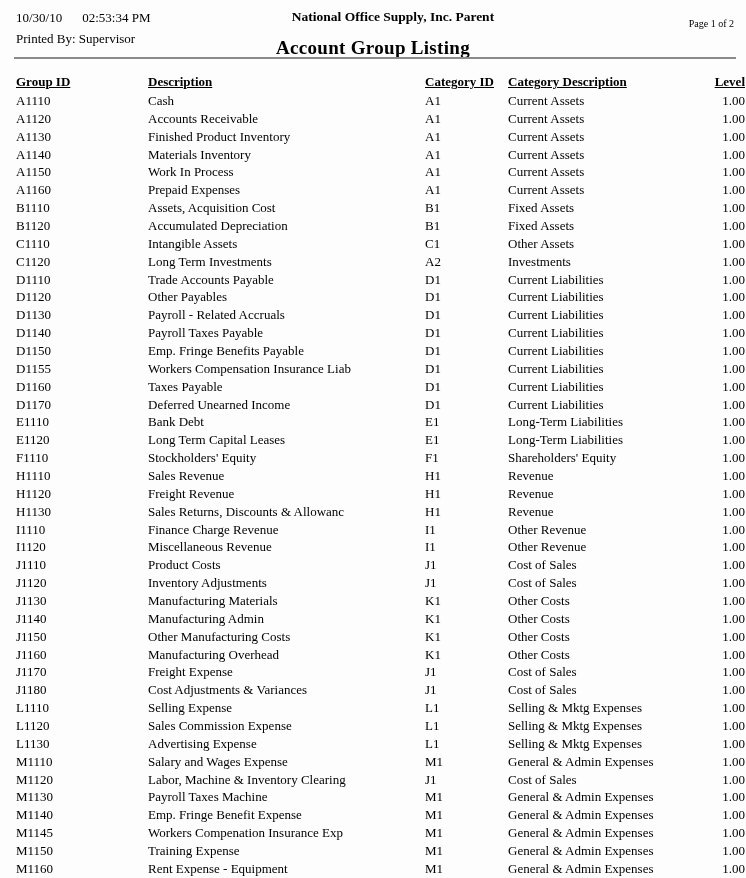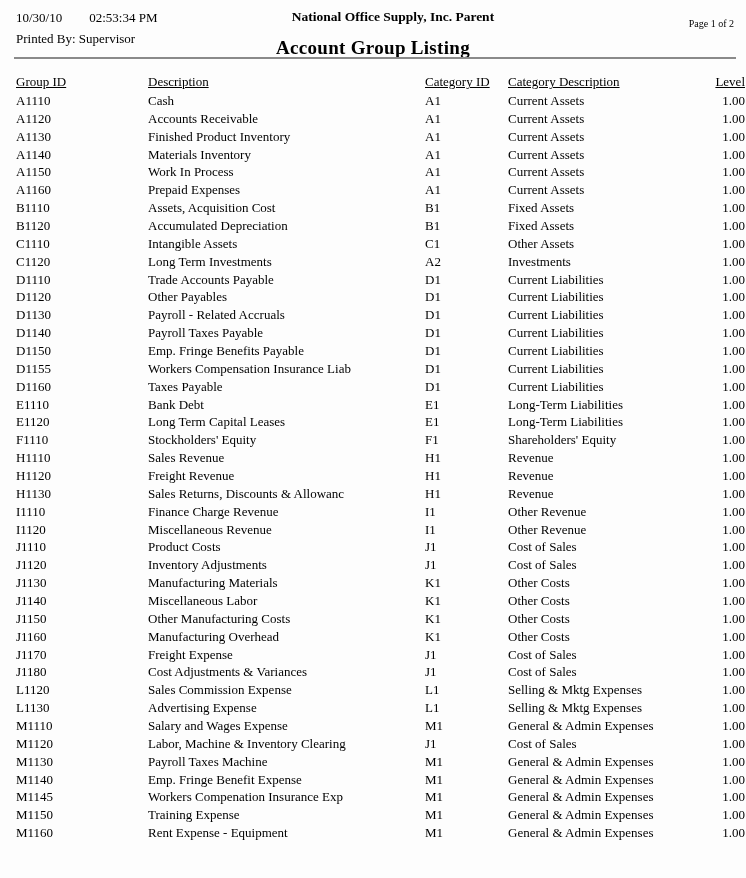--- a/index.html
+++ b/index.html
@@ -8,41 +8,41 @@
     background:#fdfdfd;
     color:#000;
     font-family:"Liberation Serif", "DejaVu Serif", serif;
     overflow:hidden;
   }
   .page { position:relative; width:746px; height:878px; }
 
   
   .report-header { position:absolute; top:0; left:0; right:0; height:72px; }
   .hdr-left { position:absolute; left:16px; top:10px; font-size:13px; }
-  .hdr-left .line1 span.date { display:inline-block; margin-right:27px; }
+  .hdr-left .line1 span.date { display:inline-block; margin-right:20px; }
   .hdr-left .line2 { margin-top:5px; }
   .hdr-center { position:absolute; left:0; right:0; top:9px; text-align:center; }
   .company { font-weight:bold; font-size:13.5px;padding-left:40px; }
   .title { font-weight:bold; font-size:19px; margin-top:12px; letter-spacing:0.3px; }
   .hdr-right { position:absolute; right:12px; top:18px; font-size:10px; }
   .rule { position:absolute; top:57px; left:14px; right:10px; height:2px; background:#8a8a8a; }
 
   
   table.listing {
     position:absolute; top:72px; left:0;
     width:746px; border-collapse:collapse; table-layout:fixed;
     font-size:13px;
   }
   table.listing col.c-groupid   { width:148px; }
   table.listing col.c-desc      { width:277px; }
   table.listing col.c-catid     { width:83px;  }
   table.listing col.c-catdesc   { width:190px; }
   table.listing col.c-level     { width:48px;  }
   table.listing th {
-    font-weight:normal; text-decoration:underline; text-align:left;
+    font-weight:bold; text-decoration:underline; text-align:left;
     height:20px; padding:0; vertical-align:middle; white-space:nowrap;
   }
   table.listing td {
     height:17.86px; padding:0; vertical-align:middle;
     white-space:nowrap; overflow:hidden;
   }
   table.listing th:first-child, table.listing td:first-child { padding-left:16px; }
   table.listing th.level, table.listing td.level { text-align:right; padding-right:1px; }
 </style>
 </head>
@@ -196,20 +196,27 @@
           <td class="level">1.00</td>
         </tr>
         <tr>
           <td>D1160</td>
           <td>Taxes Payable</td>
           <td>D1</td>
           <td>Current Liabilities</td>
           <td class="level">1.00</td>
         </tr>
         <tr>
+          <td>D1170</td>
+          <td>Deferred Unearned Income</td>
+          <td>D1</td>
+          <td>Current Liabilities</td>
+          <td class="level">1.00</td>
+        </tr>
+        <tr>
           <td>E1110</td>
           <td>Bank Debt</td>
           <td>E1</td>
           <td>Long-Term Liabilities</td>
           <td class="level">1.00</td>
         </tr>
         <tr>
           <td>E1120</td>
           <td>Long Term Capital Leases</td>
           <td>E1</td>
@@ -274,21 +281,21 @@
         </tr>
         <tr>
           <td>J1130</td>
           <td>Manufacturing Materials</td>
           <td>K1</td>
           <td>Other Costs</td>
           <td class="level">1.00</td>
         </tr>
         <tr>
           <td>J1140</td>
-          <td>Miscellaneous Labor</td>
+          <td>Manufacturing Admin</td>
           <td>K1</td>
           <td>Other Costs</td>
           <td class="level">1.00</td>
         </tr>
         <tr>
           <td>J1150</td>
           <td>Other Manufacturing Costs</td>
           <td>K1</td>
           <td>Other Costs</td>
           <td class="level">1.00</td>
@@ -308,20 +315,27 @@
           <td class="level">1.00</td>
         </tr>
         <tr>
           <td>J1180</td>
           <td>Cost Adjustments &amp; Variances</td>
           <td>J1</td>
           <td>Cost of Sales</td>
           <td class="level">1.00</td>
         </tr>
         <tr>
+          <td>L1110</td>
+          <td>Selling Expense</td>
+          <td>L1</td>
+          <td>Selling &amp; Mktg Expenses</td>
+          <td class="level">1.00</td>
+        </tr>
+        <tr>
           <td>L1120</td>
           <td>Sales Commission Expense</td>
           <td>L1</td>
           <td>Selling &amp; Mktg Expenses</td>
           <td class="level">1.00</td>
         </tr>
         <tr>
           <td>L1130</td>
           <td>Advertising Expense</td>
           <td>L1</td>

